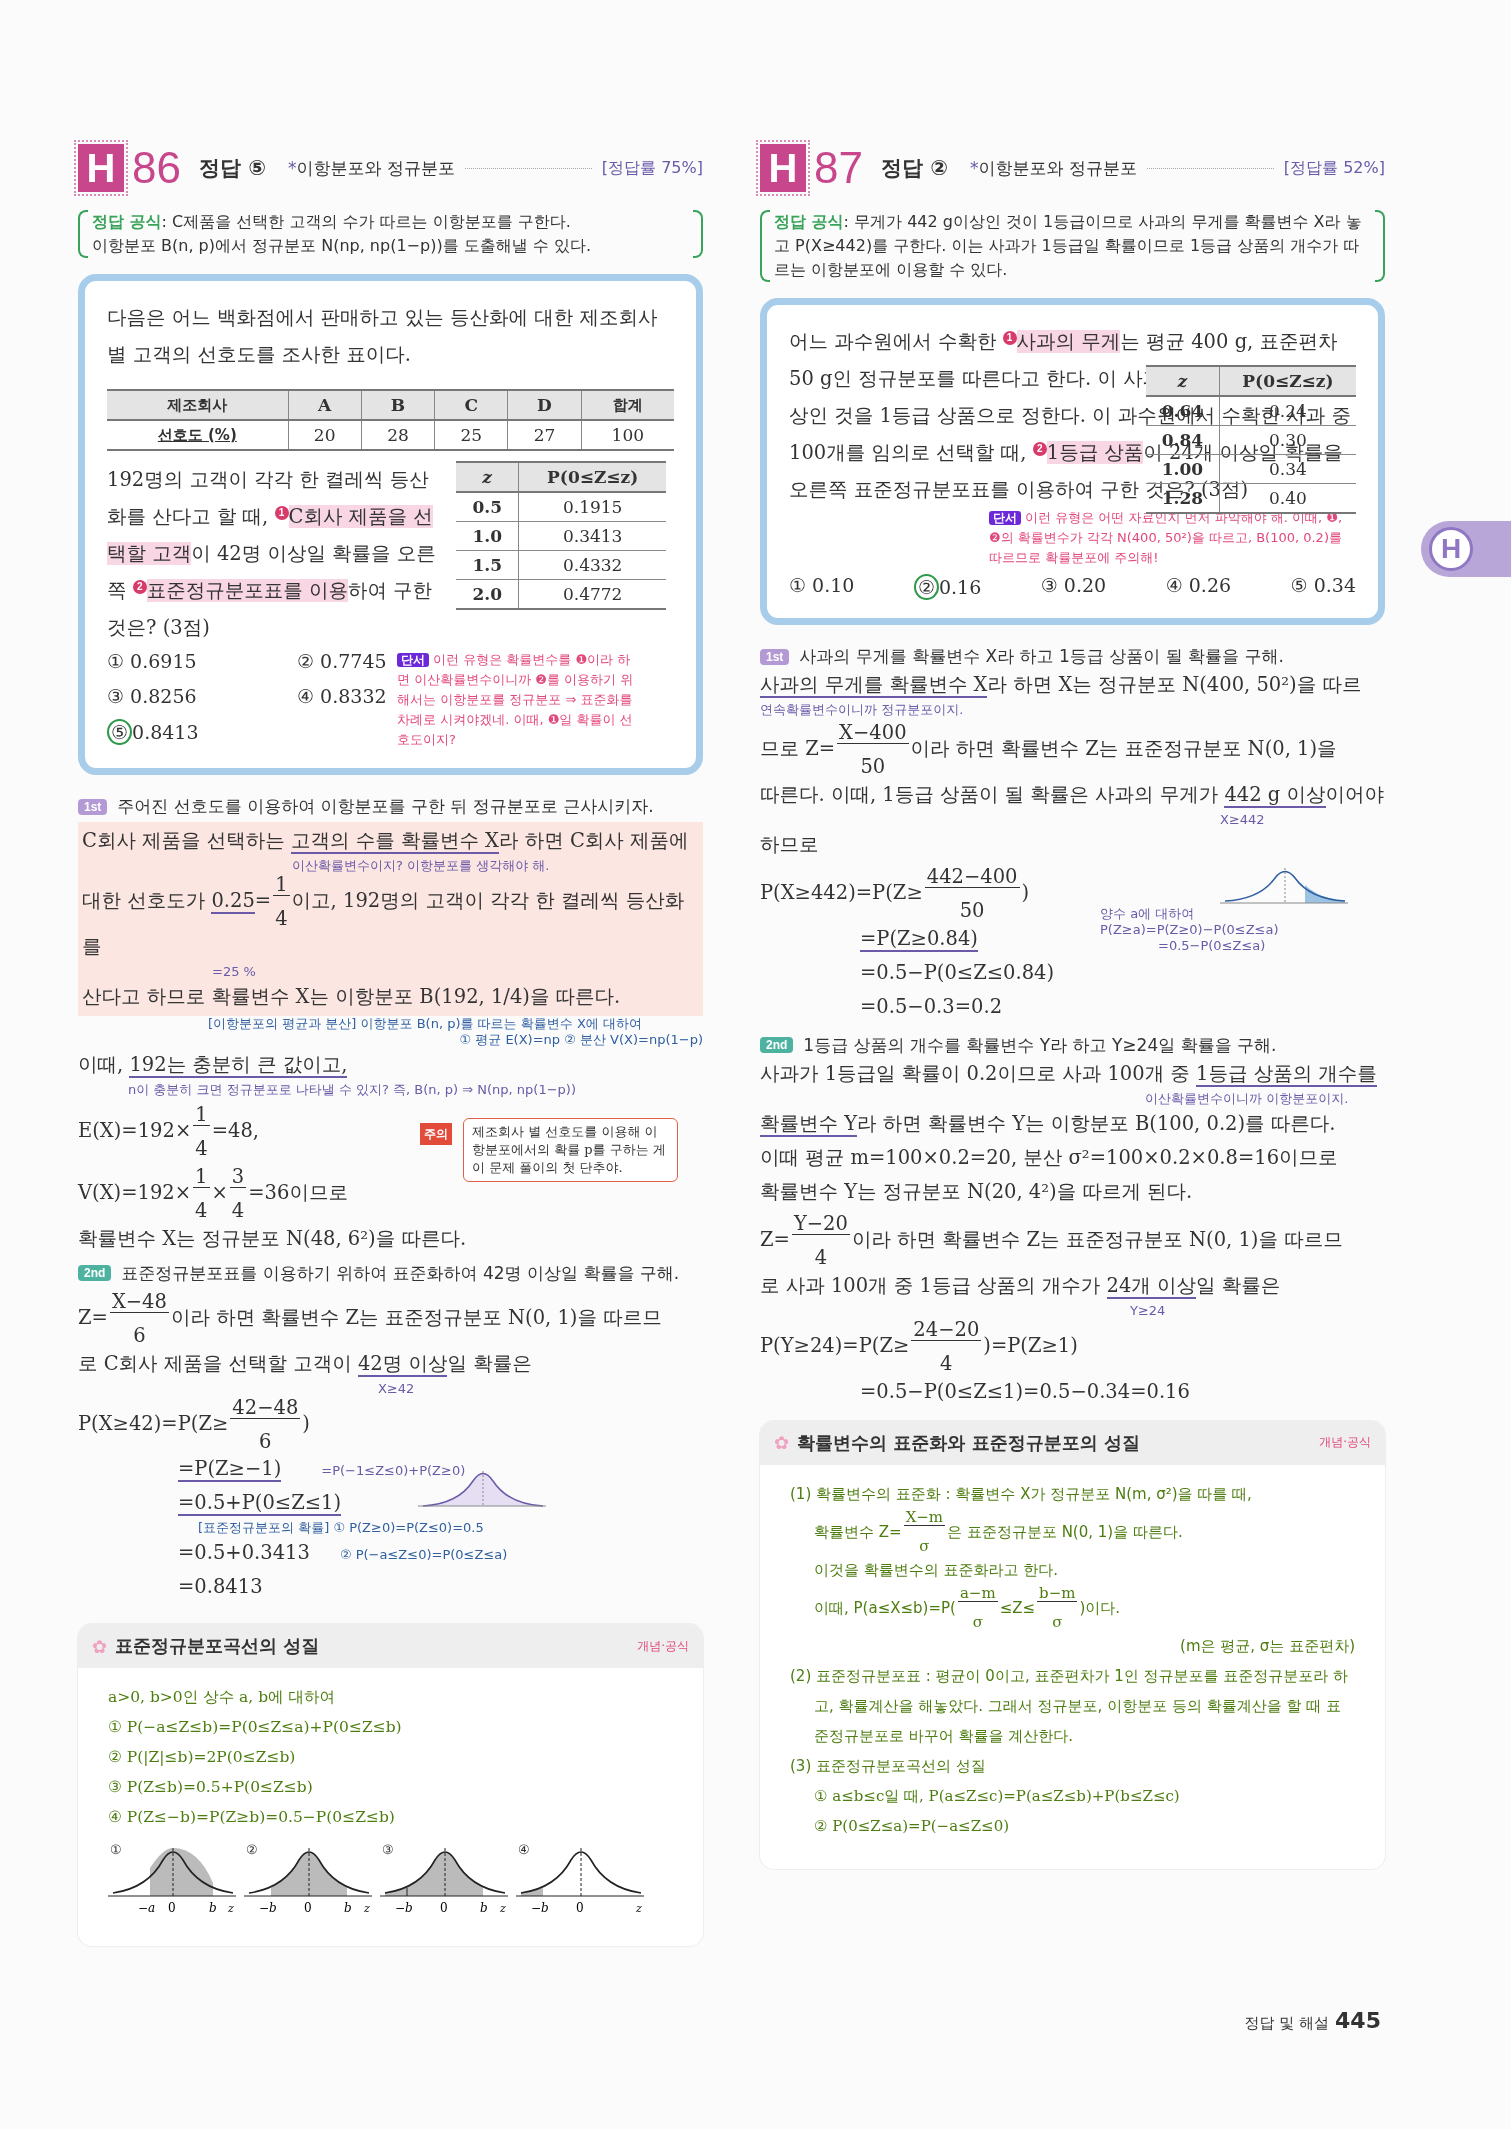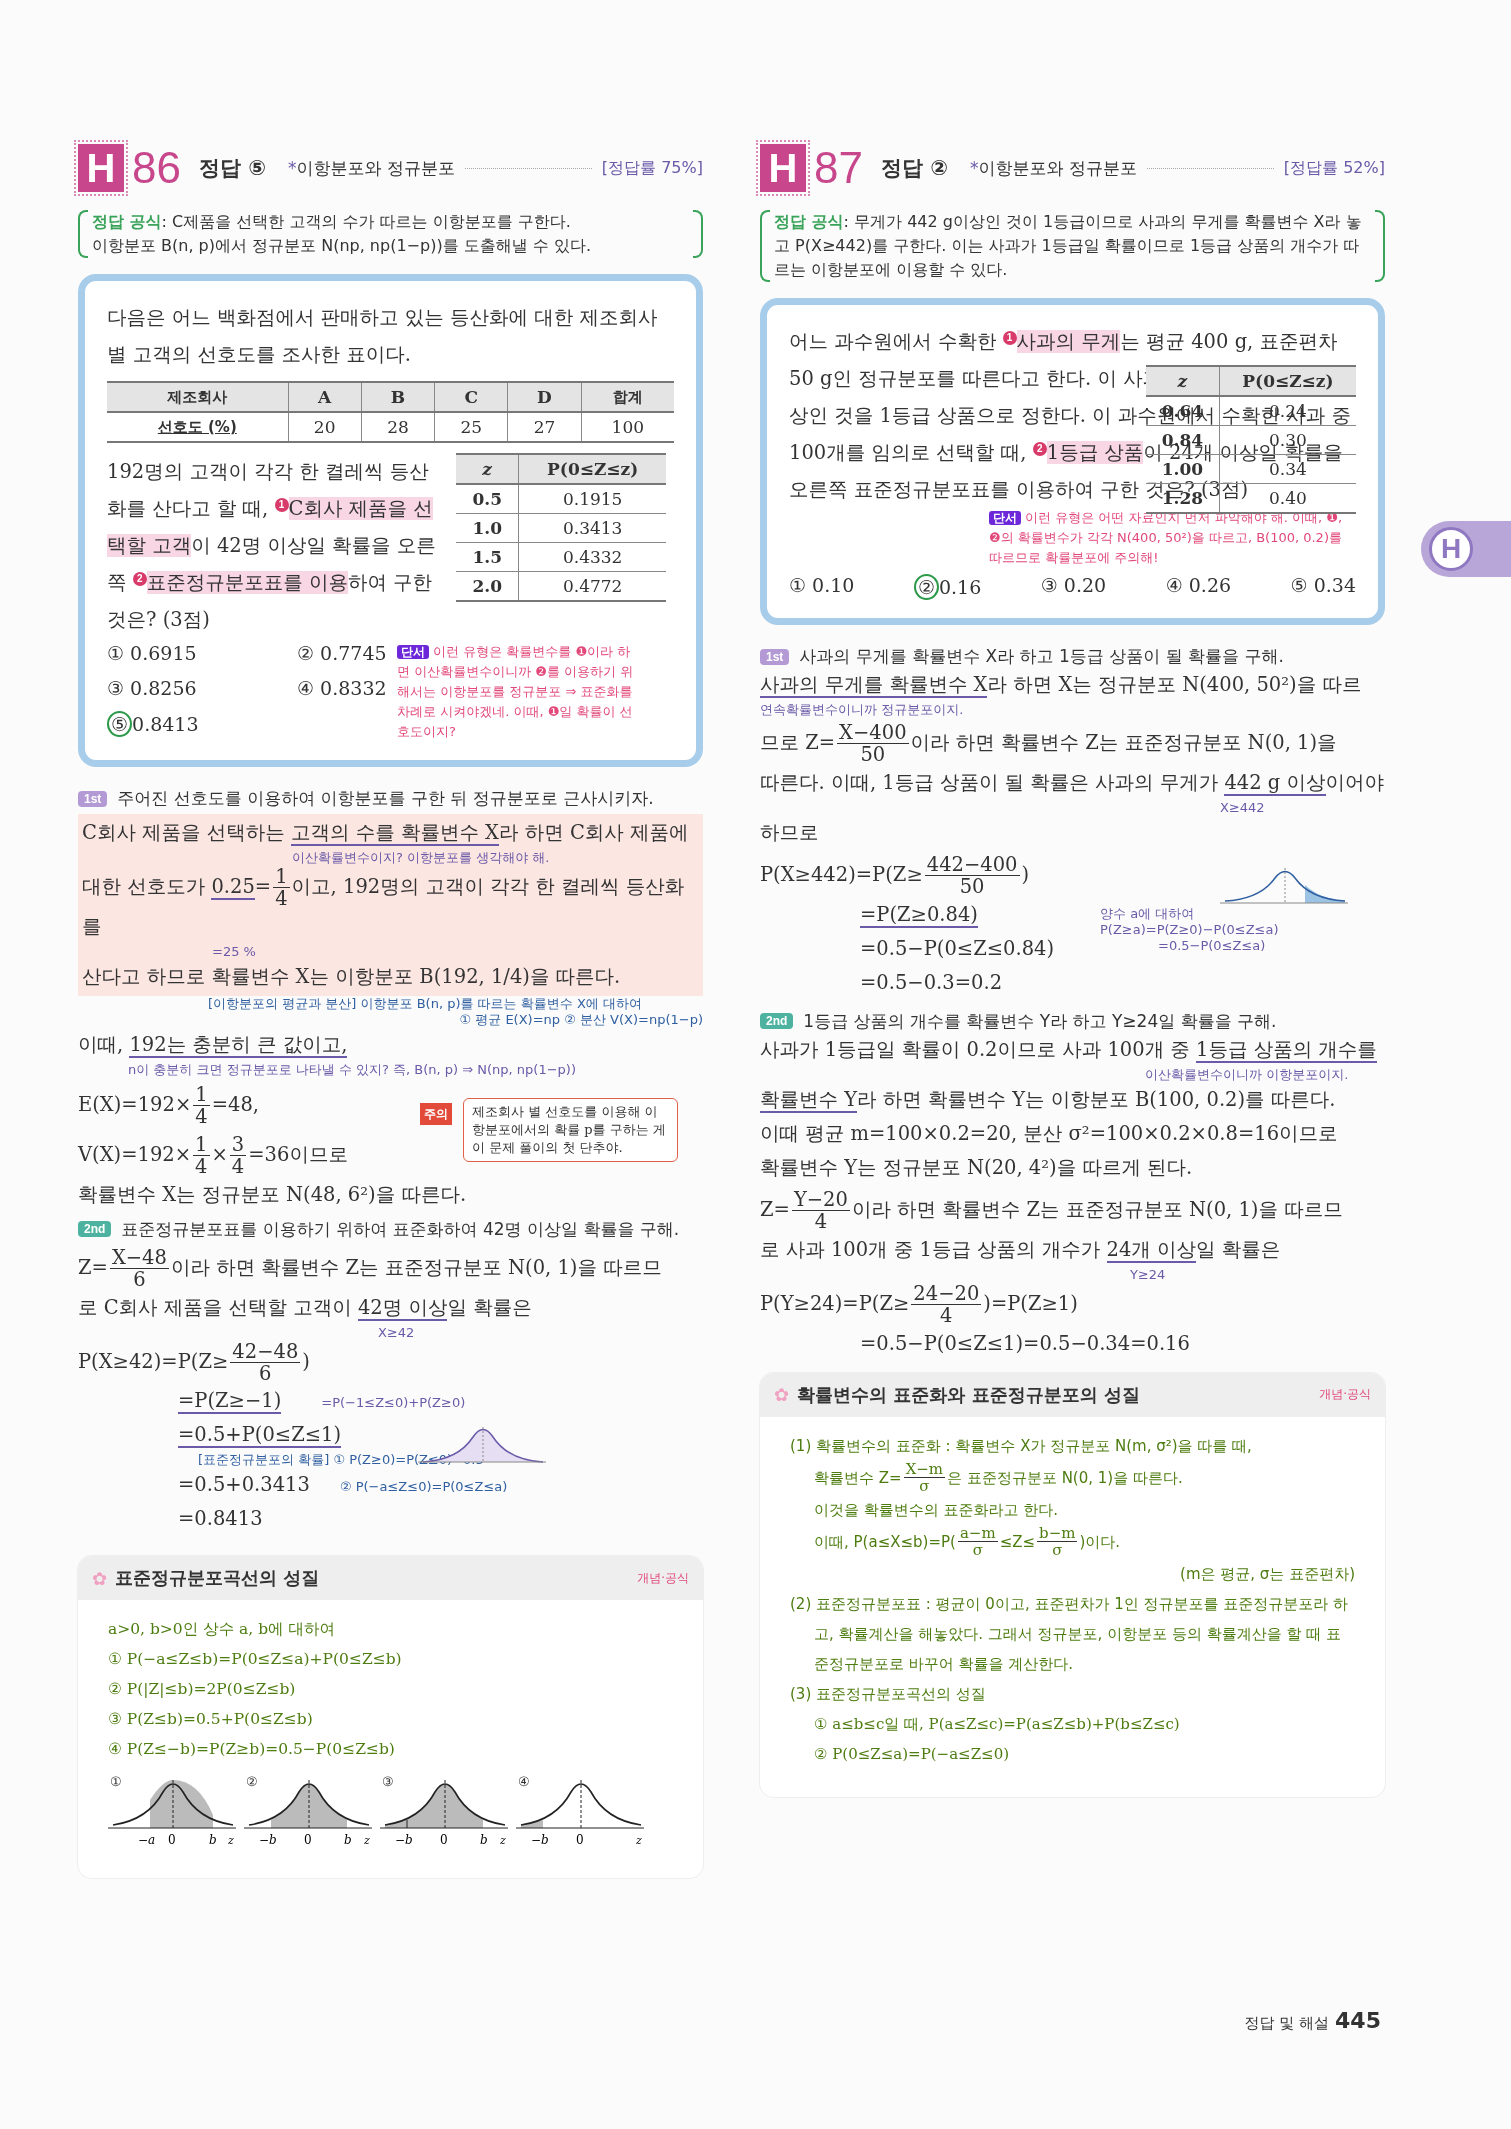--- a/index.html
+++ b/index.html
@@ -51,21 +51,21 @@
 
   
   .step { display: flex; align-items: center; margin-top: 20px; font-size: 17px; color: #333; }
   .step-badge { font-size: 12px; font-weight: bold; color: #fff; padding: 1px 6px; border-radius: 4px; margin-right: 10px; font-family: "Liberation Sans", sans-serif; }
   .b1 { background: #b49ad4; }
   .b2 { background: #4db3a0; }
   .sol { font-family: "DejaVu Serif", serif; font-size: 19.5px; line-height: 34px; color: #333; }
   .note { font-family: "DejaVu Sans", sans-serif; font-size: 13px; color: #6a5aa8; line-height: 16px; }
   .ul { border-bottom: 2px solid #6a5aa8; }
   .pinkbg { background: #fbe6e2; padding: 2px 4px; }
-  .frac { display: inline-flex; flex-direction: column; align-items: center; vertical-align: middle; line-height: 1.1; margin: 0 2px; }
+  .frac { display: inline-flex; flex-direction: column; align-items: center; vertical-align: middle; line-height: 1.1; margin: 0 2px; gap: 12px; }
   .frac .num { border-bottom: 1.5px solid #333; padding: 0 2px; }
   .eqline { padding-left: 100px; }
   .caution { position: absolute; border: 1.5px solid #e2604a; border-radius: 6px; padding: 4px 8px; font-size: 13px; line-height: 18px; background: #fff; width: 215px; }
   .caution-tag { position: absolute; left: -44px; top: 4px; background: #e24a3a; color: #fff; font-weight: bold; font-size: 12px; padding: 2px 4px; }
 
   
   .cbox { margin-top: 26px; border-radius: 14px; background: #fff; box-shadow: 0 0 0 1px #eee; overflow: hidden; }
   .cbox-head { background: #eeeeee; padding: 10px 14px; display: flex; align-items: center; font-size: 18px; font-weight: bold; color: #333; }
   .cbox-head .flower { color: #f0a0c0; margin-right: 8px; }
   .cbox-head .tag { margin-left: auto; color: #e2487a; font-size: 12px; font-weight: normal; }
@@ -89,21 +89,21 @@
     <div class="dots"></div>
     <div class="rate">[정답률 75%]</div>
   </div>
 
   <div class="formula">
     <span class="lbl">정답 공식</span><span>: C제품을 선택한 고객의 수가 따르는 이항분포를 구한다.</span><br>
     <span>이항분포 B(n, p)에서 정규분포 N(np, np(1−p))를 도출해낼 수 있다.</span>
   </div>
 
   <div class="pbox">
-    <div class="ptext" style="margin-bottom:8px;">다음은 어느 백화점에서 판매하고 있는 등산화에 대한 제조회사별 고객의 선호도를 조사한 표이다.</div>
+    <div class="ptext" style="margin-bottom:16px;">다음은 어느 백화점에서 판매하고 있는 등산화에 대한 제조회사별 고객의 선호도를 조사한 표이다.</div>
     <table class="tbl" style="width:100%;">
       <tbody>
           <tr>
         <th class="sans">제조회사</th>
         <th>A</th>
         <th>B</th>
         <th>C</th>
         <th>D</th>
         <th class="sans">합계</th>
       </tr>

